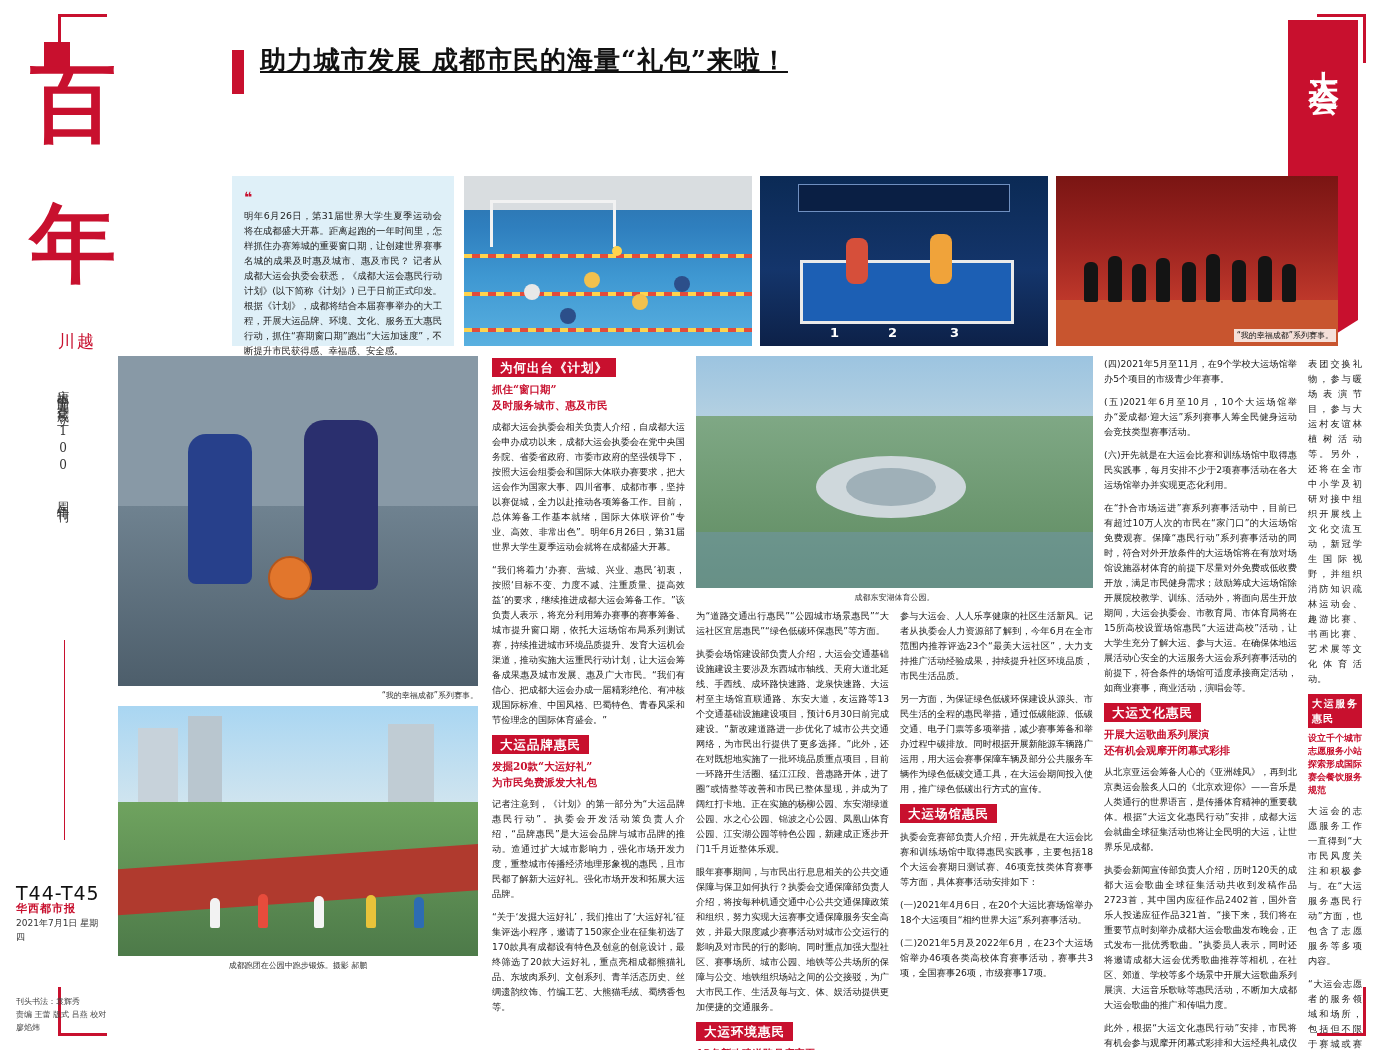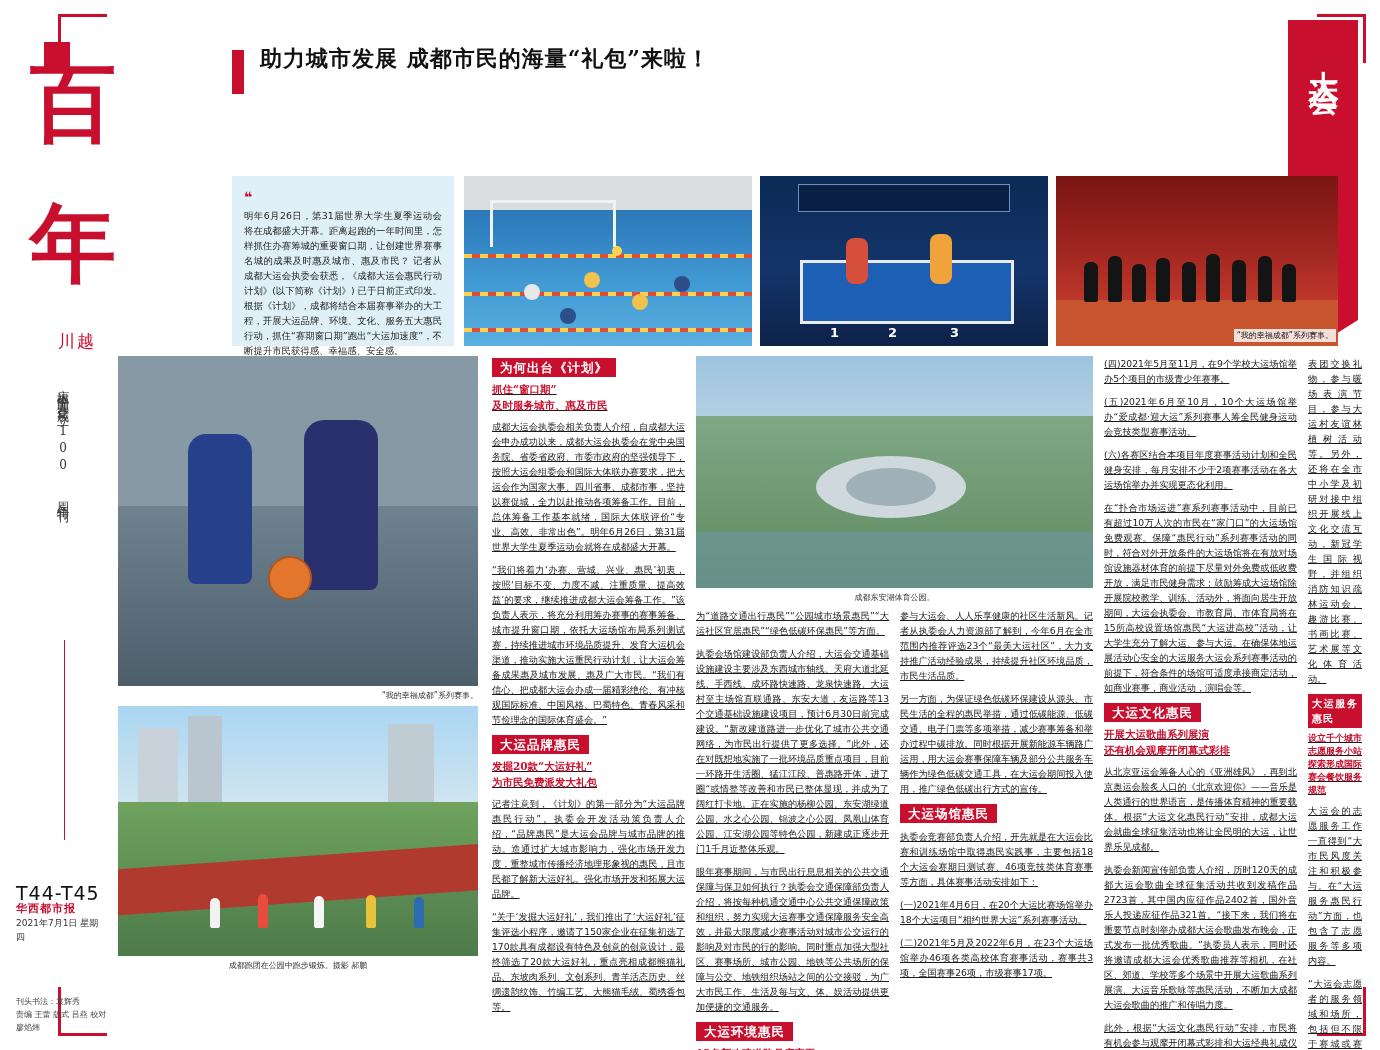--- a/index.html
+++ b/index.html
@@ -66,22 +66,22 @@
   }
   .banner-tail{
     position:absolute;right:22px;top:320px;width:0;height:0;
     border-left:35px solid transparent;border-right:35px solid transparent;border-top:22px solid #c8102e;
   }
 
   
   .headline{position:absolute;left:232px;top:44px;width:900px;}
   .hl-bar{position:absolute;left:0;top:6px;width:12px;height:44px;background:#c8102e;}
   .hl-1{
-    margin-left:28px;font-size:22px;font-weight:700;color:#111;letter-spacing:1px;
-    font-family:"DejaVu Serif","Liberation Serif",serif;line-height:1.3;
+    margin-left:28px;font-size:26px;font-weight:700;color:#111;letter-spacing:1px;
+    font-family:"DejaVu Serif","Liberation Serif",serif;line-height:1.3;text-decoration:underline;
   }
   .hl-2{
     margin-left:28px;margin-top:8px;font-size:43px;font-weight:700;color:#000;letter-spacing:1px;
     font-family:"DejaVu Serif","Liberation Serif",serif;line-height:1.15;
   }
 
   
   .top-strip{position:absolute;left:232px;top:176px;width:1106px;height:170px;}
   .lead-box{
     position:absolute;left:0;top:0;width:222px;height:170px;
@@ -126,21 +126,21 @@
   }
   .bp-caption{
     position:absolute;left:0;top:334px;width:360px;font-size:8px;color:#333;text-align:right;
   }
   .runphoto{
     position:absolute;left:0;top:350px;width:360px;height:250px;overflow:hidden;
     background:linear-gradient(180deg,#9fd0f0 0%,#bfe0c8 45%,#6f9c63 100%);
   }
   .rp-caption{position:absolute;left:0;top:604px;width:360px;font-size:8px;color:#333;text-align:center;}
 
-  .col{position:absolute;top:0;width:193px;font-size:9.2px;line-height:15px;color:#1a1a1a;text-align:justify;text-decoration:underline;}
+  .col{position:absolute;top:0;width:193px;font-size:9.2px;line-height:15px;color:#1a1a1a;text-align:justify;}
   .col p{margin:0 0 8px 0;}
   .col-2{left:374px;}
   .col-3{left:578px;}
   .col-4{left:782px;}
   .col-5{left:986px;}
   .col-6{left:1190px;width:54px;}
 
   .sechead{margin:2px 0 6px;}
   .sechead .tag{
     display:inline-block;background:#c8102e;color:#fff;font-weight:700;
@@ -325,21 +325,21 @@
       </div>
       <p>执委会竞赛部负责人介绍，开先就是在大运会比赛和训练场馆中取得惠民实践事，主要包括18个大运会赛期日测试赛、46项竞技类体育赛事等方面，具体赛事活动安排如下：</p>
       <p>(一)2021年4月6日，在20个大运比赛场馆举办18个大运项目“相约世界大运”系列赛事活动。</p>
       <p>(二)2021年5月及2022年6月，在23个大运场馆举办46项各类高校体育赛事活动，赛事共3项，全国赛事26项，市级赛事17项。</p>
 
     </div>
 
     <div class="col col-5">
       <p>(四)2021年5月至11月，在9个学校大运场馆举办5个项目的市级青少年赛事。</p>
       <p>(五)2021年6月至10月，10个大运场馆举办“爱成都·迎大运”系列赛事人筹全民健身运动会竞技类型赛事活动。</p>
-      <p>(六)各赛区结合本项目年度赛事活动计划和全民健身安排，每月安排不少于2项赛事活动在各大运场馆举办并实现更态化利用。</p>
+      <p>(六)开先就是在大运会比赛和训练场馆中取得惠民实践事，每月安排不少于2项赛事活动在各大运场馆举办并实现更态化利用。</p>
       <p>在“扑合市场运进”赛系列赛事活动中，目前已有超过10万人次的市民在“家门口”的大运场馆免费观赛。保障“惠民行动”系列赛事活动的同时，符合对外开放条件的大运场馆将在有放对场馆设施器材体育的前提下尽量对外免费或低收费开放，满足市民健身需求；鼓励筹成大运场馆除开展院校教学、训练、活动外，将面向居生开放期间，大运会执委会、市教育局、市体育局将在15所高校设置场馆惠民“大运进高校”活动，让大学生充分了解大运、参与大运。在确保体地运展活动心安全的大运服务大运会系列赛事活动的前提下，符合条件的场馆可适度承接商定活动，如商业赛事，商业活动，演唱会等。</p>
       <div class="sechead">
         <span class="tag">大运文化惠民</span>
         <div class="sub" style="white-space:pre-line">开展大运歌曲系列展演
 还有机会观摩开闭幕式彩排</div>
       </div>
       <p>从北京亚运会筹备人心的《亚洲雄风》，再到北京奥运会脍炙人口的《北京欢迎你》——音乐是人类通行的世界语言，是传播体育精神的重要载体。根据“大运文化惠民行动”安排，成都大运会就曲全球征集活动也将让全民明的大运，让世界乐见成都。</p>
       <p>执委会新闻宣传部负责人介绍，历时120天的成都大运会歌曲全球征集活动共收到发稿作品2723首，其中国内应征作品2402首，国外音乐人投递应征作品321首。“接下来，我们将在重要节点时刻举办成都大运会歌曲发布晚会，正式发布一批优秀歌曲。”执委员人表示，同时还将邀请成都大运会优秀歌曲推荐等相机，在社区、郊道、学校等多个场景中开展大运歌曲系列展演、大运音乐歌咏等惠民活动，不断加大成都大运会歌曲的推广和传唱力度。</p>
       <p>此外，根据“大运文化惠民行动”安排，市民将有机会参与观摩开闭幕式彩排和大运经典礼成仪式。执委会开闭幕式部负责人表示，大运会开闭幕式全要素和文艺展演展排彩排时要组织市民开放，“我们可以通过申请抽签的方式，获得现场观摩开闭幕式彩排的机会。”此外，该项还将结合成都大运会礼仪活动，带动市民参与互动，引导市民注重礼仪涵养。</p>
 

